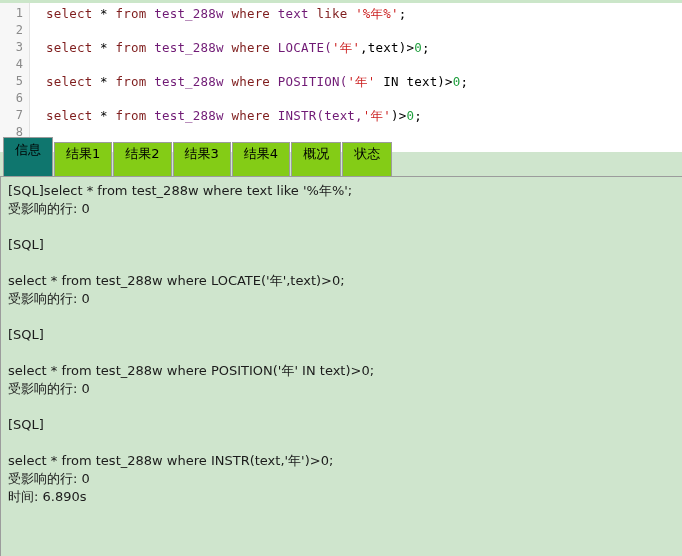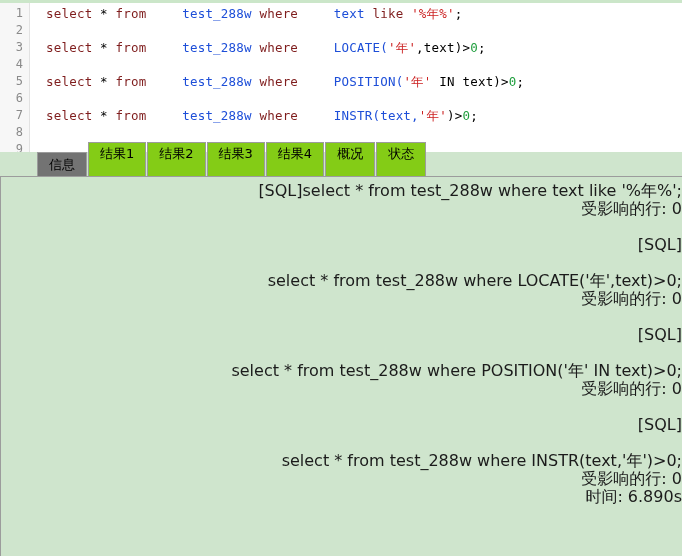--- a/index.html
+++ b/index.html
@@ -74,21 +74,21 @@
     height: 17px;
     line-height: 17px;
     padding-left: 15px;
     white-space: pre;
     font-family: "DejaVu Sans Mono", monospace;
     font-size: 12.5px;
     color: #000000;
     letter-spacing: 0.2px;
   }
   .kw  { color: #7f1d1d; }
-  .idn { color: #1d4ed8; margin-left: 28px; }
+  .idn { color: #701a75; }
   .str { color: #cc2222; }
   .num { color: #1f9e3d; }
   .pun { color: #000000; }
   .cjk-str { color: #cc2222; font-family: "DejaVu Sans", sans-serif; }
 
   
   .tabbar {
     position: relative;
     height: 24px;
     background: #cfe5cd;
@@ -105,52 +105,50 @@
     font-size: 13px;
     color: #000000;
     background: #84cc16;
     border: 1px solid #9c9c9c;
     border-bottom: none;
     box-sizing: border-box;
     font-family: "DejaVu Sans", sans-serif;
     cursor: default;
   }
   .tab.selected {
-    background: #737373;
-    height: 24px;
+    background: #0f766e;
+    height: 39px;
     line-height: 23px;
     border-color: #9c9c9c;
     position: relative;
     z-index: 2;
-    margin-left: 34px;
   }
   .tabbar-fill {
     flex: 1;
     height: 24px;
     background: #cfe5cd;
   }
 
   
   .output {
     flex: 1;
     background: #cfe5cd;
     border-top: 1px solid #9c9c9c;
     border-left: 1px solid #9c9c9c;
     box-sizing: border-box;
     padding: 5px 0 0 7px;
     overflow: hidden;
   }
   .out-line {
     height: 18px;
     line-height: 18px;
-    font-size: 16px;
+    font-size: 13px;
     color: #1b1b1b;
     white-space: pre;
     font-family: "DejaVu Sans", sans-serif;
-    text-align: right;
   }
   .out-line.blank { color: transparent; }
 </style>
 </head>
 <body>
 
 <div id="app">
 
   <div class="editor-wrap">
     <div class="editor-topband"></div>

